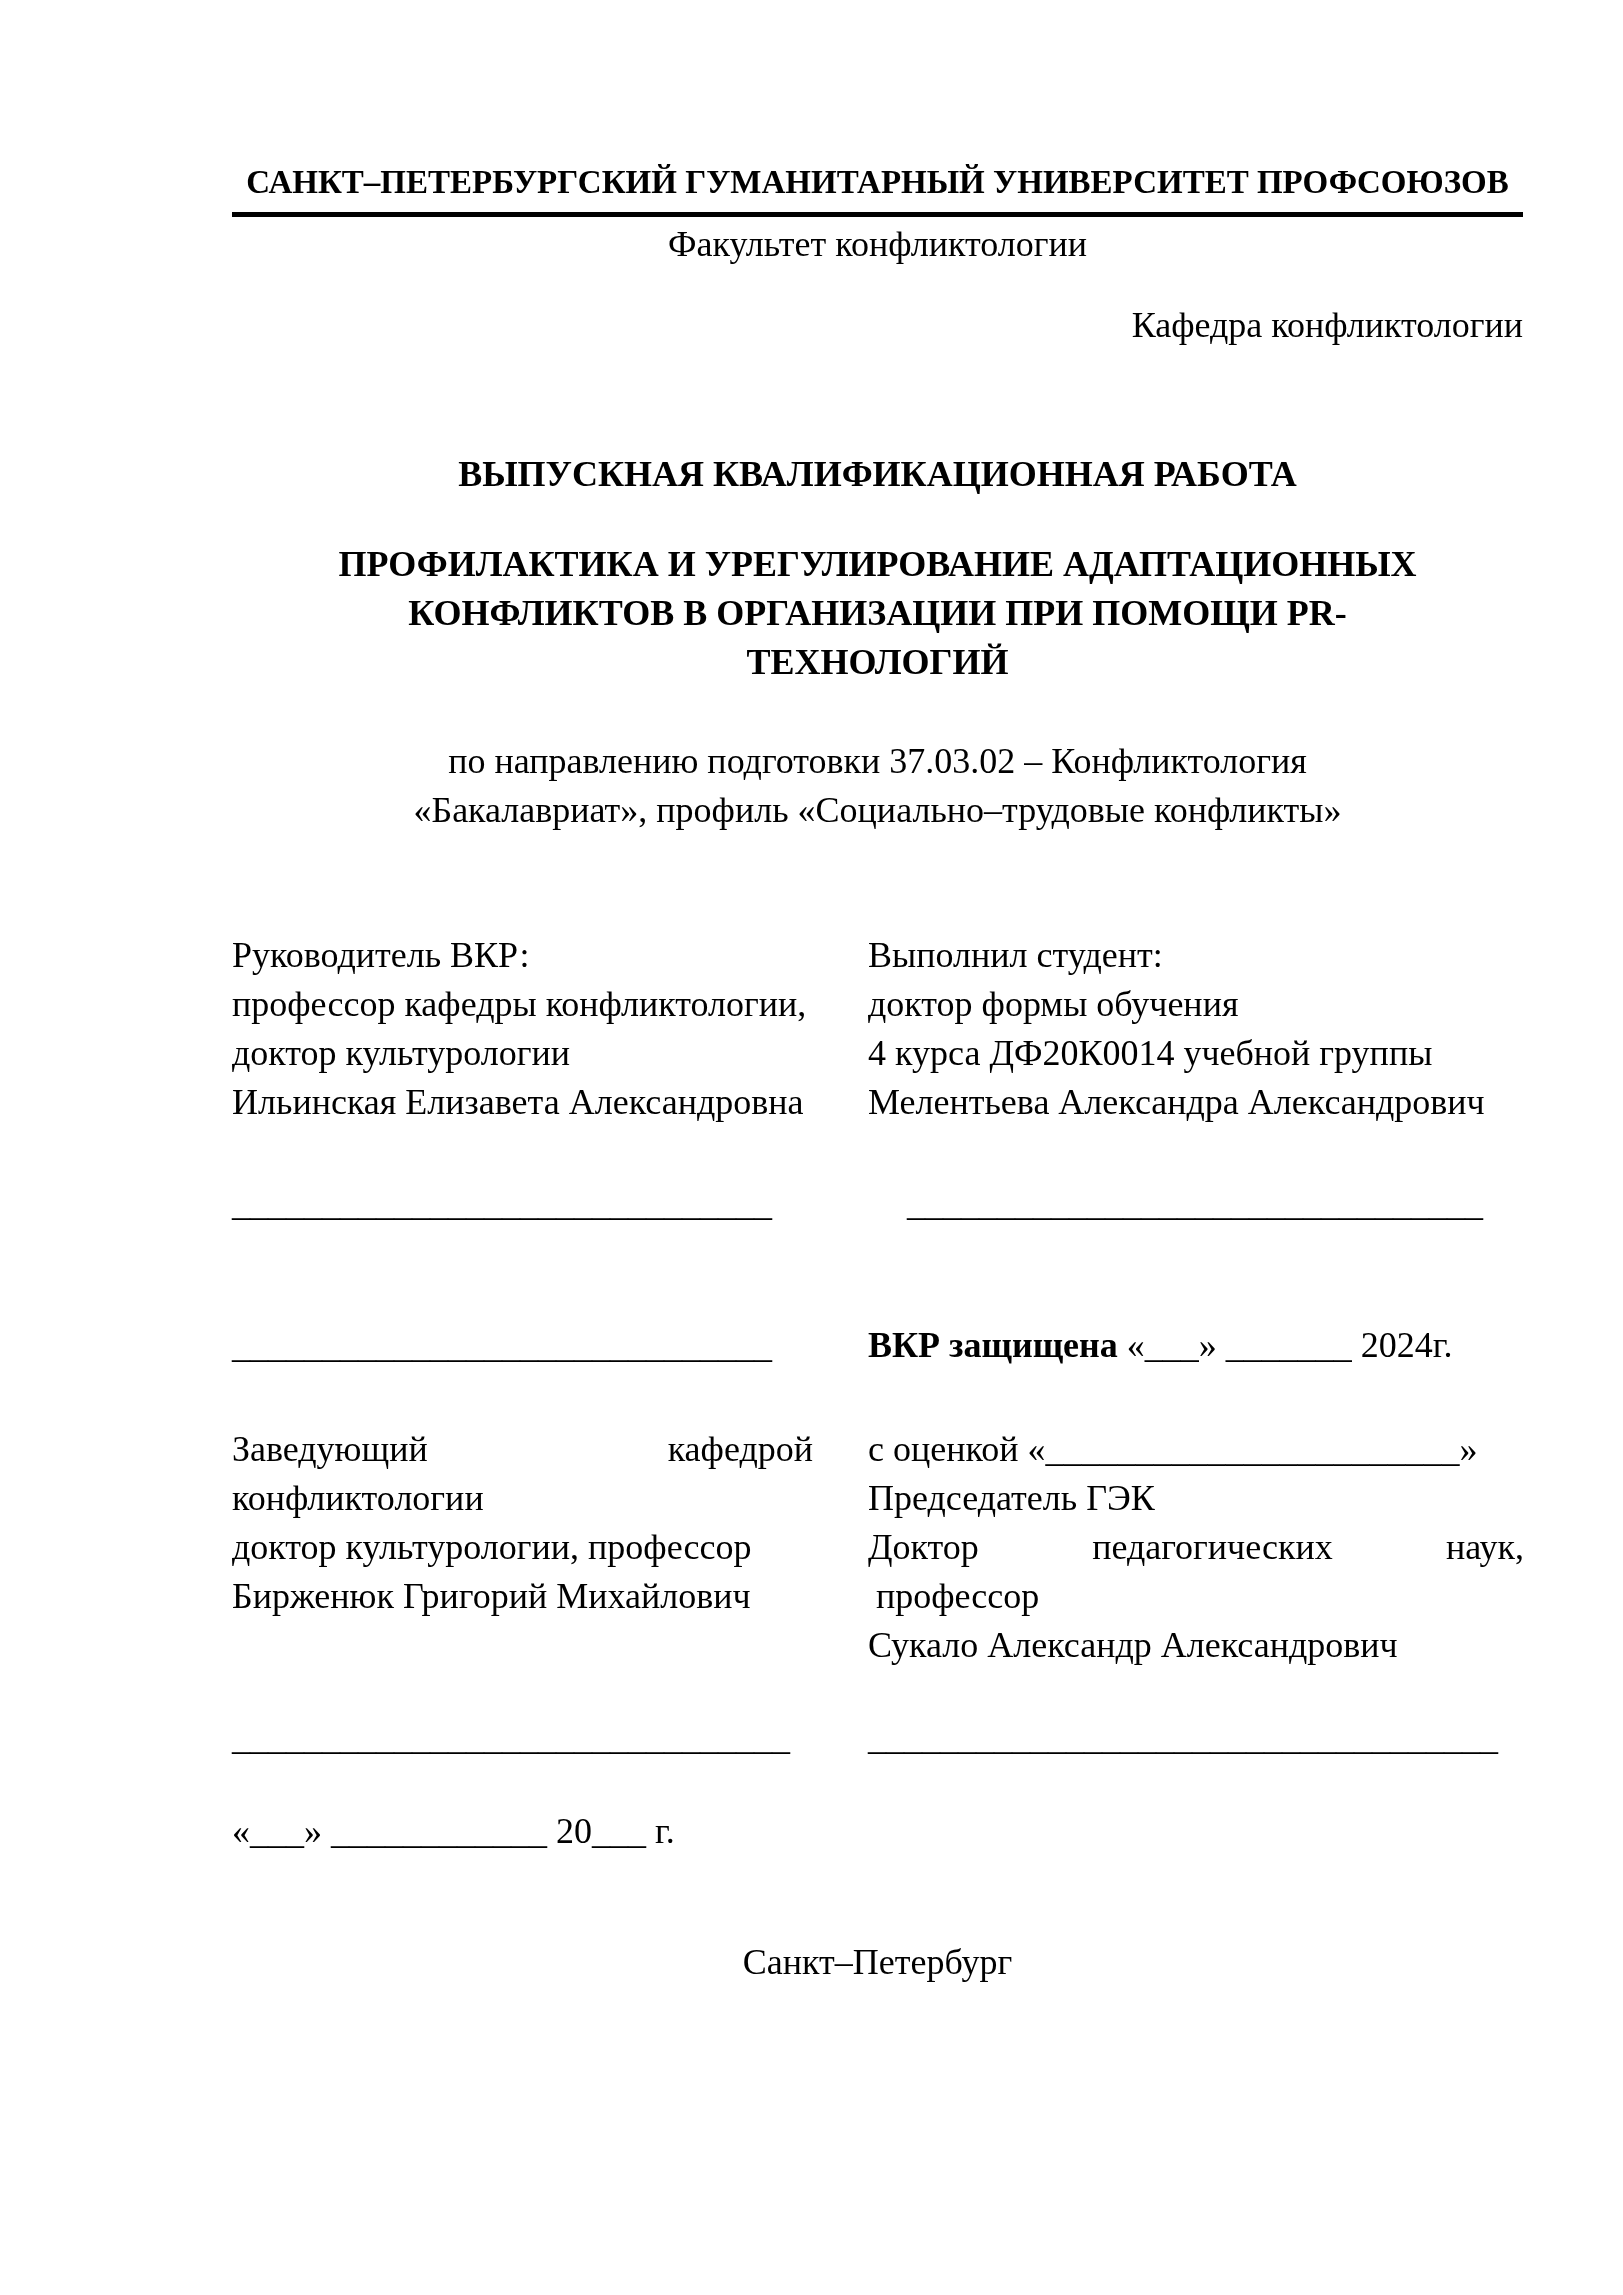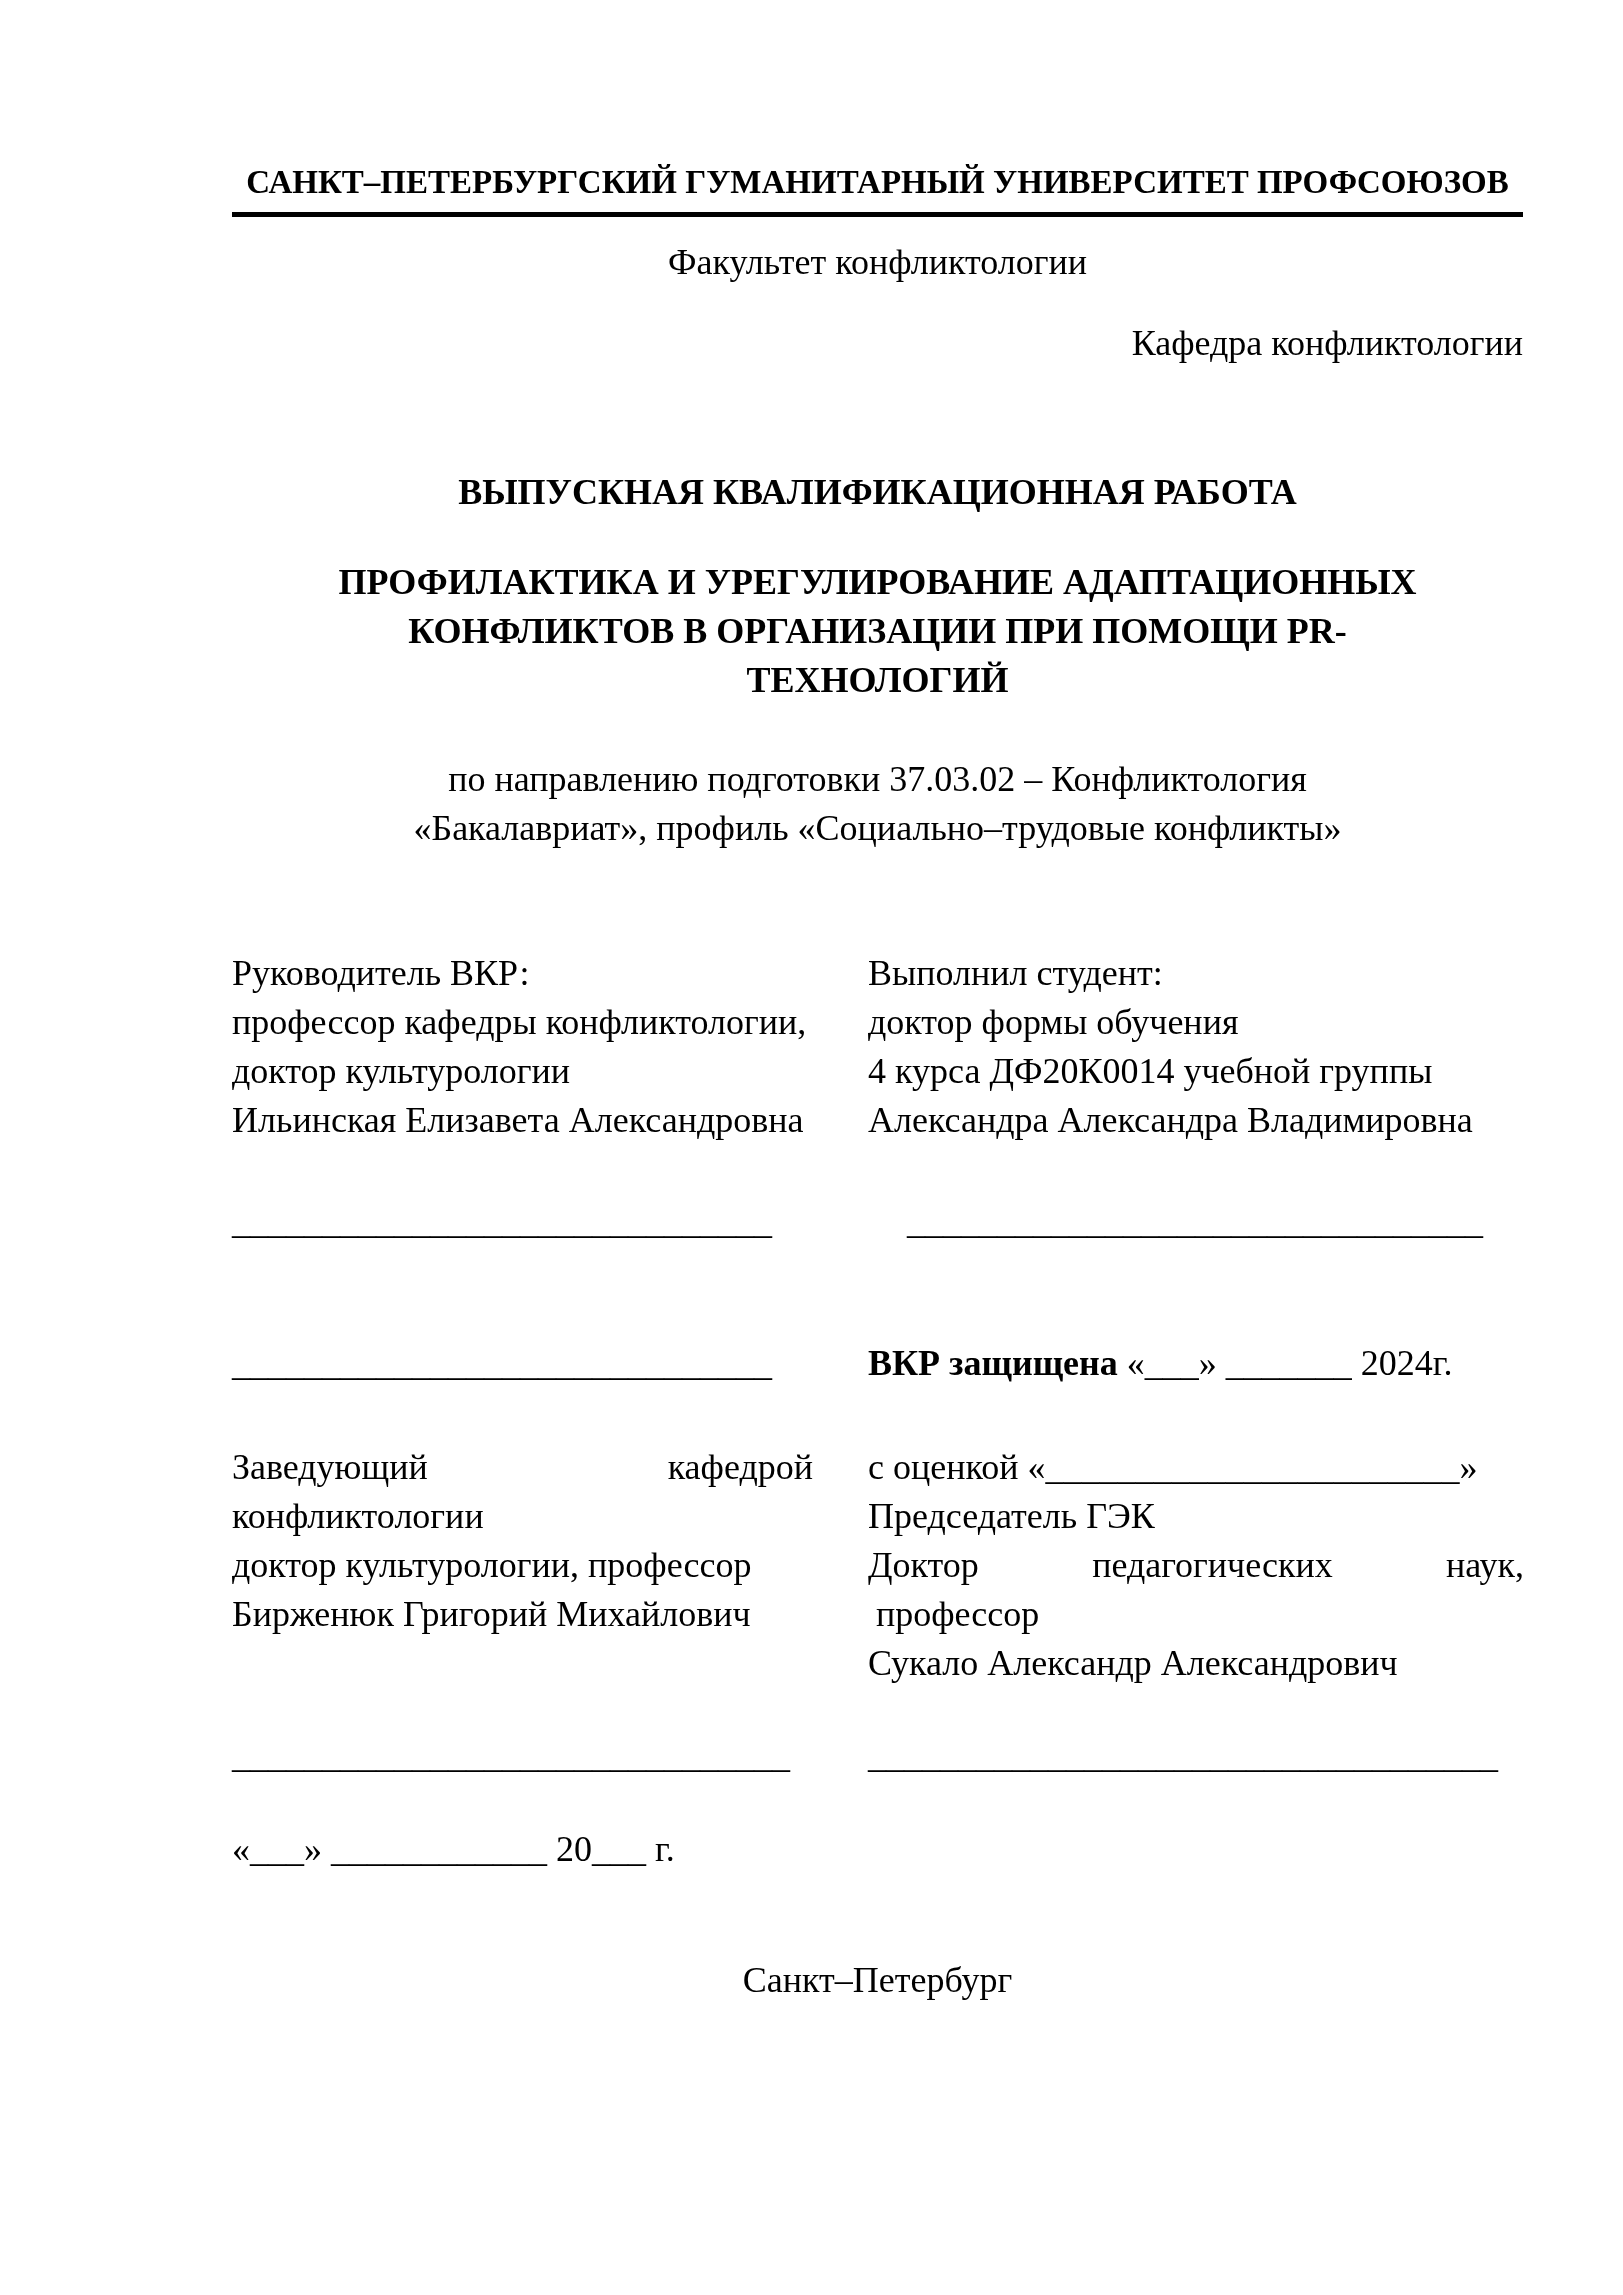--- a/index.html
+++ b/index.html
@@ -12,21 +12,21 @@
     box-sizing:border-box;
     padding:161px 100px 0 232px;
     overflow:hidden;
   }
   .uni-header {
     text-align:center; font-weight:bold;
     font-size:33px; line-height:43px;
     padding-bottom:7.9px;
     border-bottom:5.5px solid #000;
   }
-  .faculty { text-align:center; margin-top:21px; }
+  .faculty { text-align:center; margin-top:3px; }
   .department { text-align:right;margin-top:32px; }
   .work-type { text-align:center; font-weight:bold; margin-top:100px; }
   .main-title { text-align:center; font-weight:bold; margin-top:41px; }
   .program { text-align:center; margin-top:50px; }
   .cols { display:grid; grid-template-columns:636px 656px; }
   .people { margin-top:96px; }
   .sig-row-1 { margin-top:52px; }
   .sig-row-1 .col-right { padding-left:39px; }
   .defense-row { margin-top:93px; }
   .head-block { margin-top:55px; }
@@ -68,21 +68,21 @@
     <div class="col-left">
       <div>Руководитель ВКР:</div>
       <div>профессор кафедры конфликтологии,</div>
       <div>доктор культурологии</div>
       <div>Ильинская Елизавета Александровна</div>
     </div>
     <div class="col-right">
       <div>Выполнил студент:</div>
       <div>доктор формы обучения</div>
       <div>4 курса ДФ20К0014 учебной группы</div>
-      <div>Александра Александра Владимировна</div>
+      <div>Мелентьева Александра Александрович</div>
     </div>
   </div>
 
   <div class="cols sig-row-1">
     <div class="col-left">
       <span class="sig-line">______________________________</span>
     </div>
     <div class="col-right">
       <span class="sig-line">________________________________</span>
     </div>

